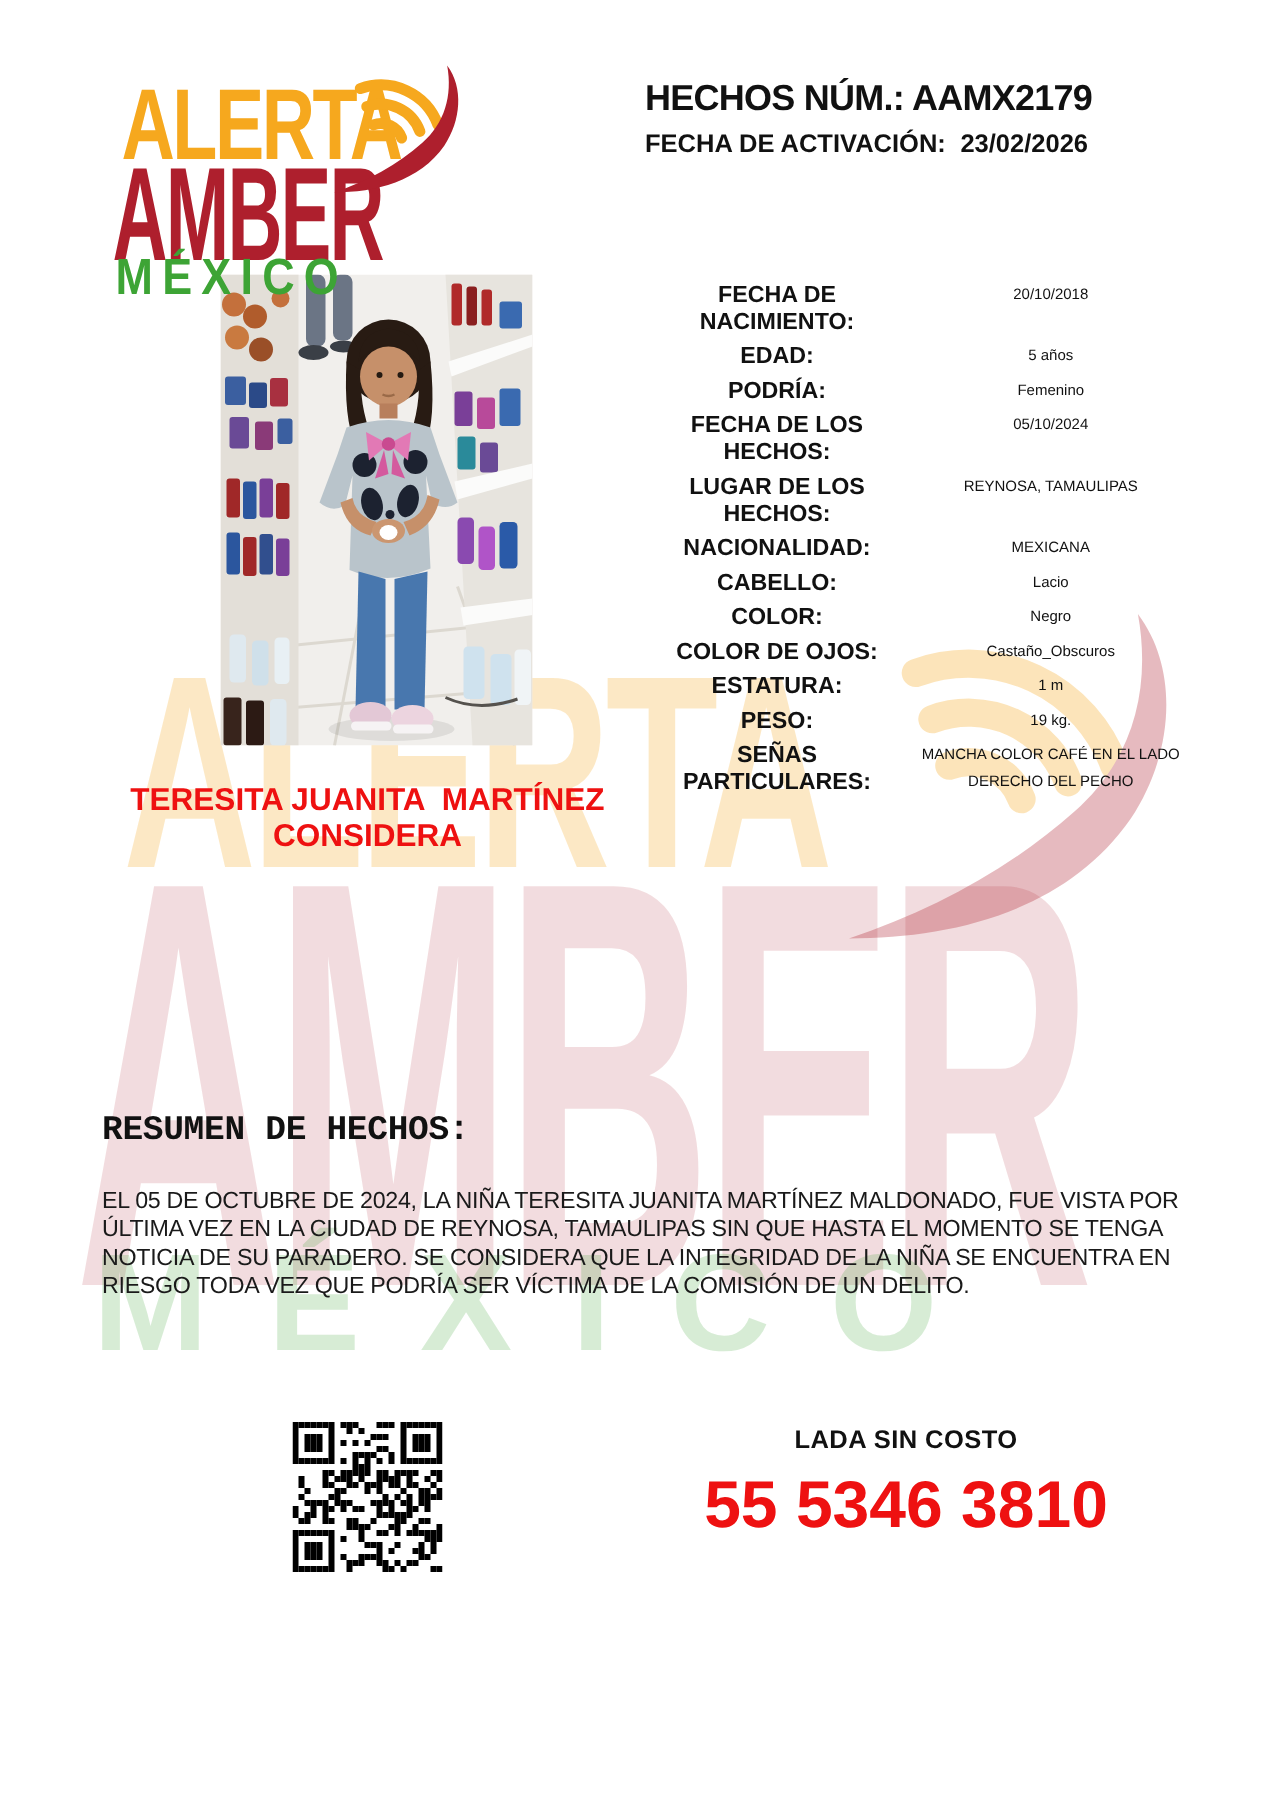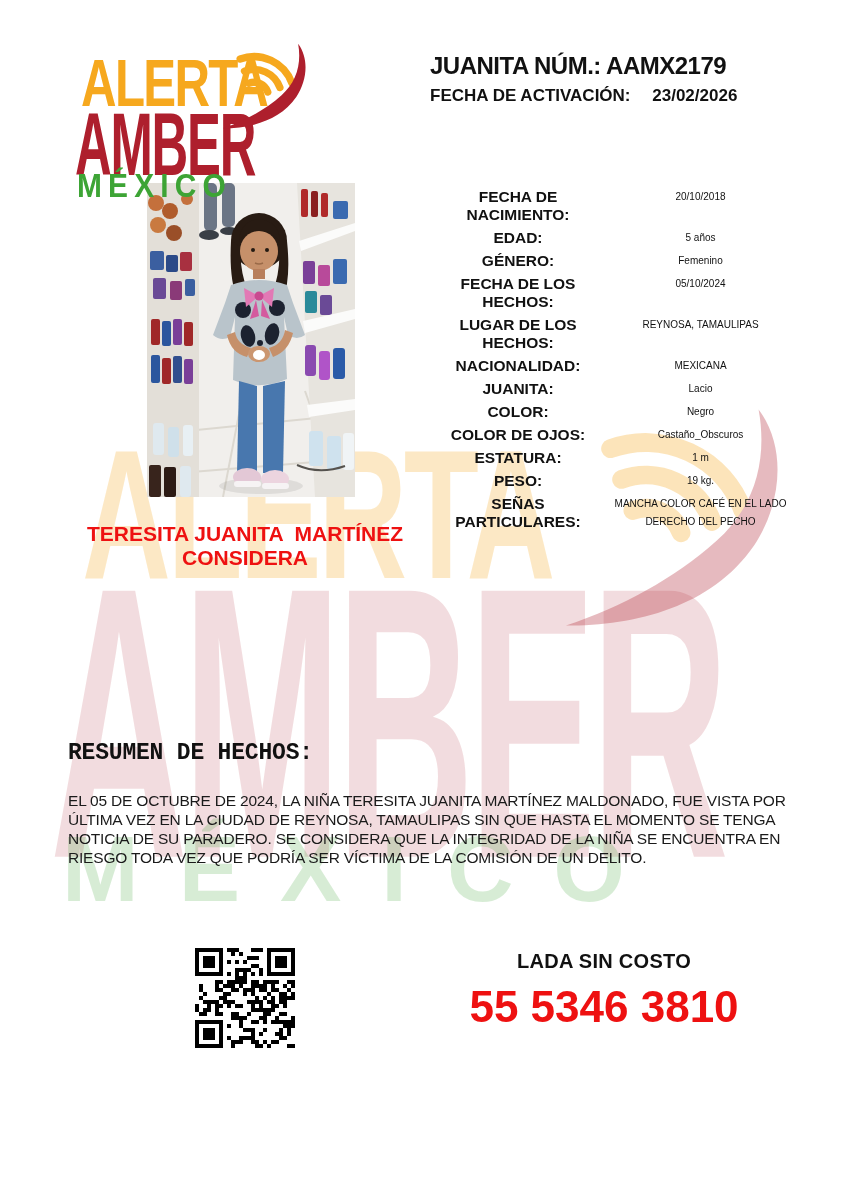--- a/index.html
+++ b/index.html
@@ -24,40 +24,40 @@
                transform:scale(0.82,1.12);z-index:2;}
   .logo-amber{left:0;top:60px;font-size:82px;letter-spacing:-2px;color:var(--logo-red);
               transform:scale(0.62,1.08);z-index:2;}
   .logo-mexico{left:2px;top:128px;font-size:34px;letter-spacing:7px;color:var(--logo-green);
                transform:scale(0.88,1);z-index:2;}
   .logo-horn{position:absolute;left:138px;top:0;width:104px;height:92px;z-index:3;}
   
   .report{position:absolute;left:430px;top:52px;}
   .report-line1{font-size:24px;font-weight:bold;letter-spacing:-0.5px;}
   .report-line2{font-size:17px;font-weight:bold;margin-top:6px;}
-  .report-line2 .val{margin-left:17px;}
+  .report-line2 .val{margin-left:5px;}
   
   .photo{position:absolute;left:147px;top:183px;width:208px;height:314px;}
   
   .fields{position:absolute;left:430px;top:188px;width:365px;display:flex;flex-direction:column;gap:5px;text-align:center;}
   .frow{display:flex;}
   .flabel{flex:0 0 176px;font-weight:bold;font-size:15.5px;line-height:18px;white-space:pre-line;}
   .fvalue{flex:1;font-size:10px;line-height:18px;}
   
   .name{position:absolute;left:55px;top:502px;width:380px;text-align:center;
         color:var(--alert-red);font-weight:bold;font-size:21px;line-height:24px;margin-top:20px;}
   .name div{white-space:pre-wrap;}
   
   .summary{position:absolute;left:68px;top:740px;width:742px;}
   .summary-heading{font-size:23px;font-weight:bold;letter-spacing:-0.2px;font-family:Liberation Mono, monospace;}
   .summary-body{margin-top:25px;font-size:15.5px;line-height:19px;letter-spacing:-0.2px;color:#1a1a1a;}
   
   .qr{position:absolute;left:195px;top:948px;width:100px;height:100px;}
   .contact{position:absolute;left:430px;top:950px;width:348px;text-align:center;}
-  .lada{font-size:20px;font-weight:bold;letter-spacing:.3px;}
+  .lada{font-size:17px;font-weight:bold;letter-spacing:.3px;}
   .phone{margin-top:9px;font-size:44px;font-weight:bold;color:var(--alert-red);}
 </style>
 </head>
 <body>
 
 <div id="page" style="--logo-orange: #F6A81E; --logo-red: #AE1F2D; --logo-green: #3DA435; --alert-red: #EE1111;">
 
   <div class="wm">
     <div class="wm-alerta">ALERTA</div>
     <svg class="wm-horn" viewBox="0 0 100 100">
@@ -79,21 +79,21 @@
       <svg class="logo-horn" viewBox="0 0 100 100">
         <path d="M32.5,47 A16,16 0 0 1 53,56.5" fill="none" stroke="var(--logo-orange)" stroke-width="8" stroke-linecap="round"></path>
         <path d="M27.7,33.8 A30,30 0 0 1 66.2,51.7" fill="none" stroke="var(--logo-orange)" stroke-width="8" stroke-linecap="round"></path>
         <path d="M23,20.7 A44,44 0 0 1 79.3,47" fill="none" stroke="var(--logo-orange)" stroke-width="8" stroke-linecap="round"></path>
         <path d="M4,96 C34,96 66,88 84,62 C96,44 98,20 86,4 C90,26 84,46 68,60 C50,76 28,88 4,96 Z" fill="var(--logo-red)"></path>
       </svg>
     </div>
 
     <div class="report">
       <div class="report-line1">
-        <span>JUANITA NÚM.:</span>
+        <span>HECHOS NÚM.:</span>
         <span class="val">AAMX2179</span>
       </div>
       <div class="report-line2">
         <span>FECHA DE ACTIVACIÓN:</span>
         <span class="val">23/02/2026</span>
       </div>
     </div>
 
     <svg class="photo" viewBox="0 0 208 314">
       <rect width="208" height="314" fill="#f1efec"></rect>
@@ -192,39 +192,39 @@
     <div class="fields" id="fields">
         <div class="frow">
           <div class="flabel">FECHA DE NACIMIENTO:</div>
           <div class="fvalue">20/10/2018</div>
         </div>
         <div class="frow">
           <div class="flabel">EDAD:</div>
           <div class="fvalue">5 años</div>
         </div>
         <div class="frow">
-          <div class="flabel">GÉNERO:</div>
+          <div class="flabel">PODRÍA:</div>
           <div class="fvalue">Femenino</div>
         </div>
         <div class="frow">
           <div class="flabel">FECHA DE LOS
 HECHOS:</div>
           <div class="fvalue">05/10/2024</div>
         </div>
         <div class="frow">
           <div class="flabel">LUGAR DE LOS
 HECHOS:</div>
           <div class="fvalue">REYNOSA, TAMAULIPAS</div>
         </div>
         <div class="frow">
           <div class="flabel">NACIONALIDAD:</div>
           <div class="fvalue">MEXICANA</div>
         </div>
         <div class="frow">
-          <div class="flabel">JUANITA:</div>
+          <div class="flabel">CABELLO:</div>
           <div class="fvalue">Lacio</div>
         </div>
         <div class="frow">
           <div class="flabel">COLOR:</div>
           <div class="fvalue">Negro</div>
         </div>
         <div class="frow">
           <div class="flabel">COLOR DE OJOS:</div>
           <div class="fvalue">Castaño_Obscuros</div>
         </div>

